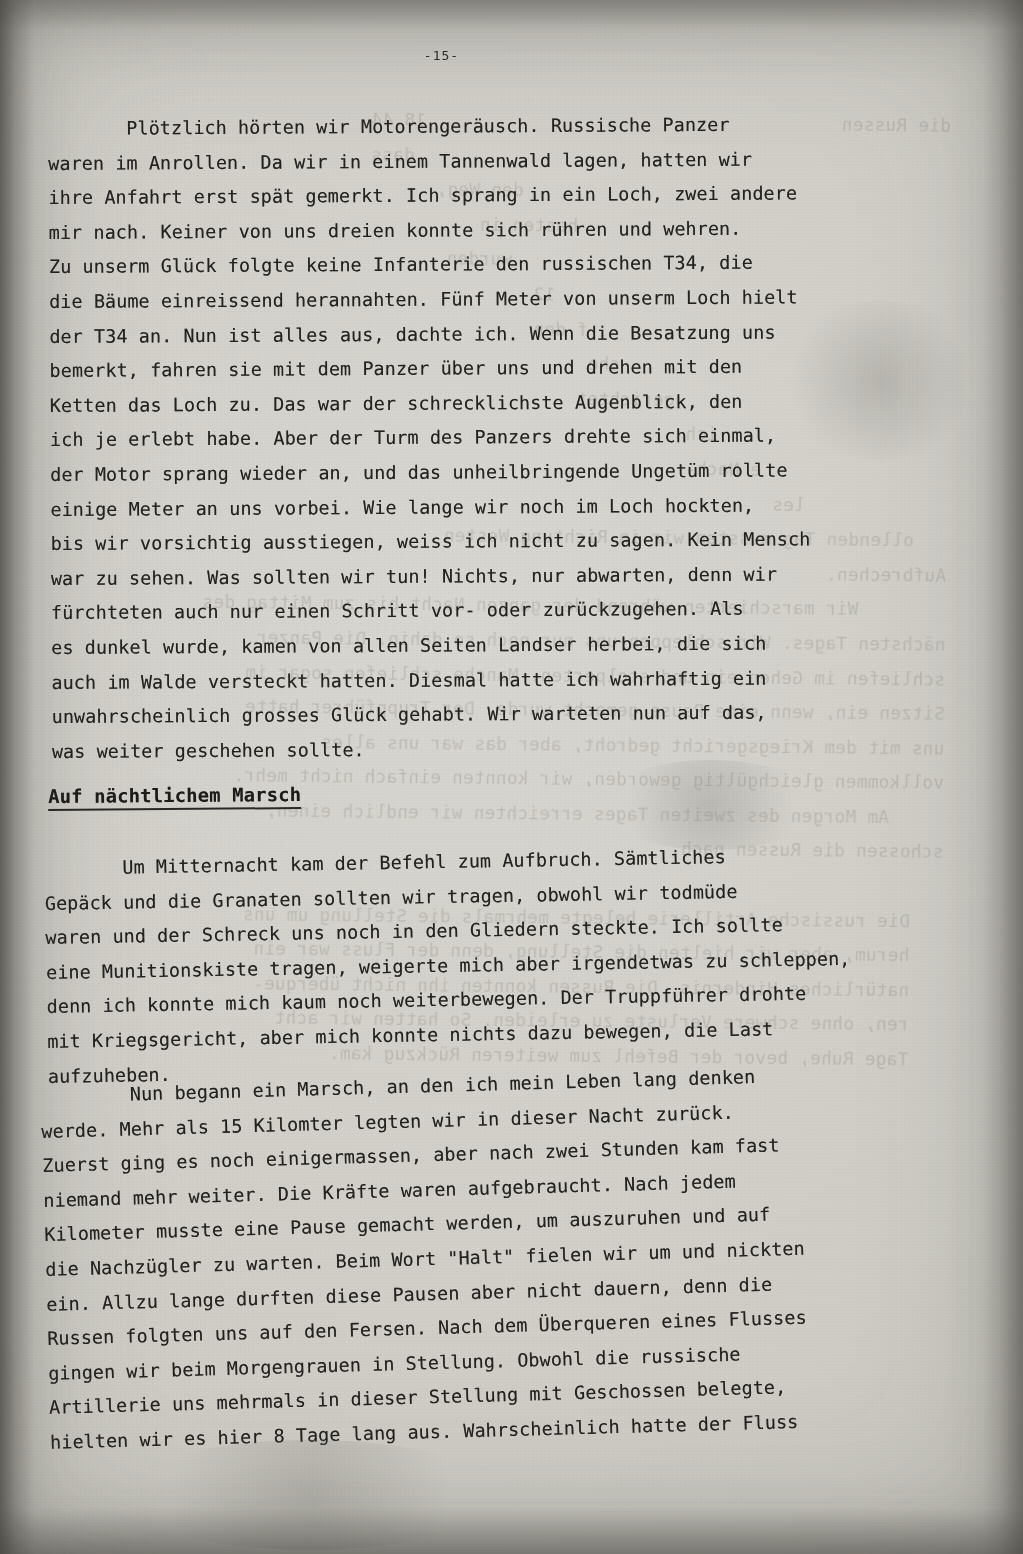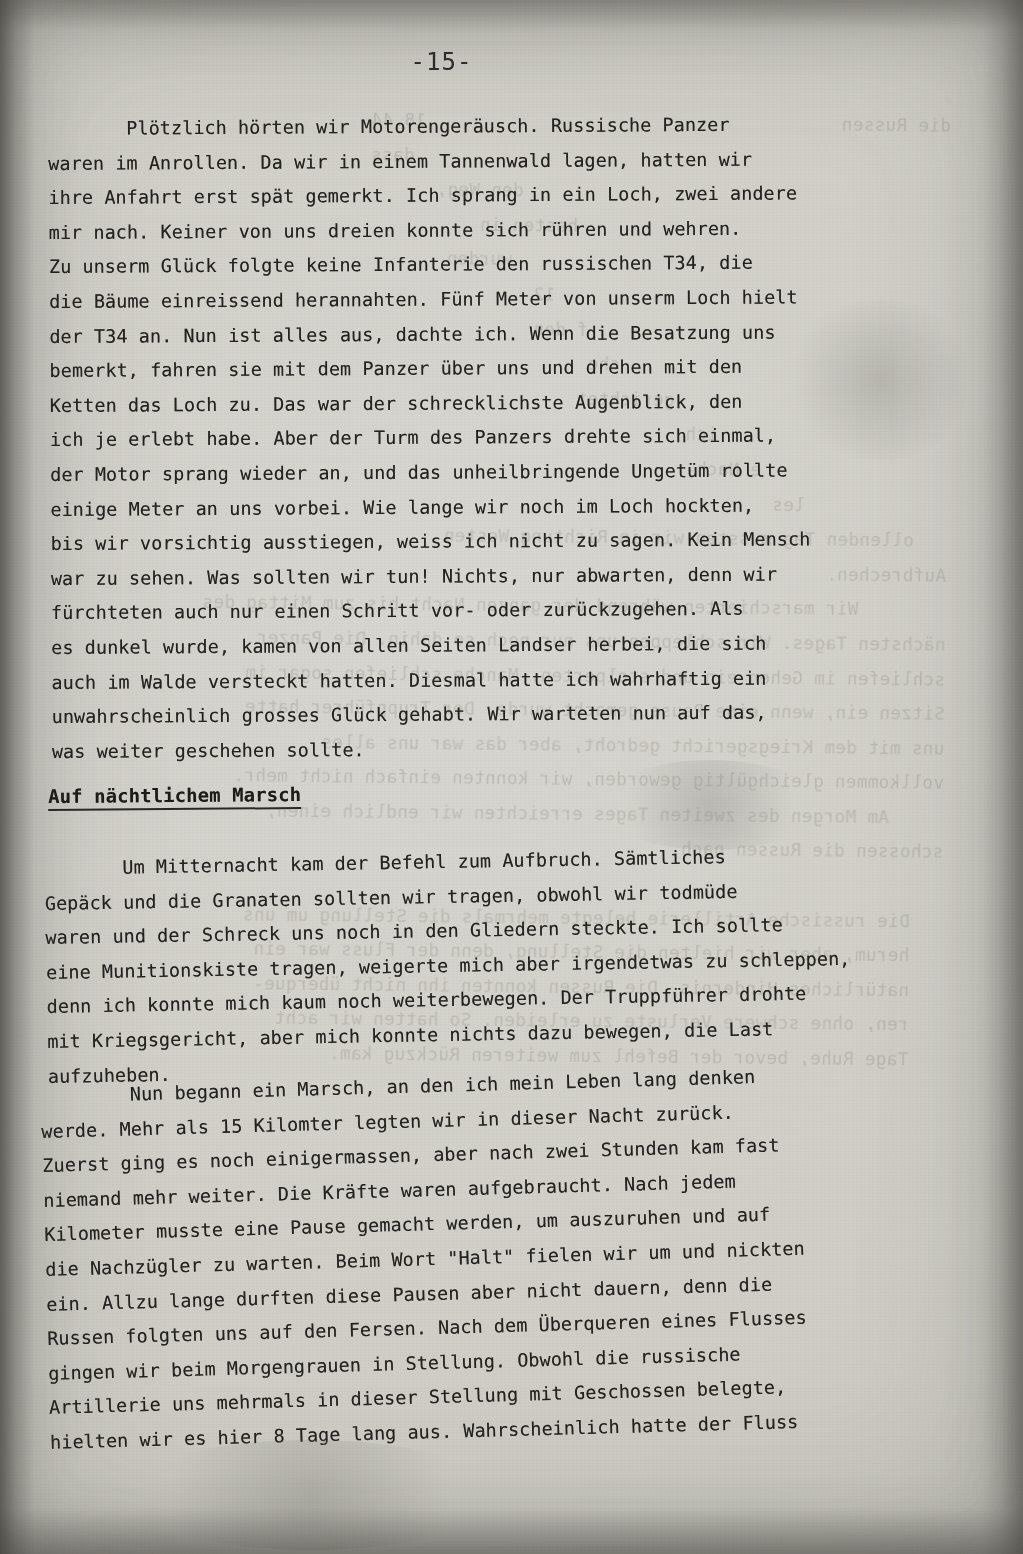--- a/index.html
+++ b/index.html
@@ -96,21 +96,21 @@
     width: 1023px;
     height: 1554px;
   }
 
   .page-number {
     position: absolute;
     top: 48px;
     left: 0;
     width: 883px;
     text-align: center;
-    font-size: 24px;
+    font-size: 13px;
     letter-spacing: 1px;
     color: #2e2c2a;
   }
 
   .block {
     position: absolute;
     color: #242220;
     font-size: 18.4px;
     letter-spacing: .1px;
     white-space: pre-wrap;

